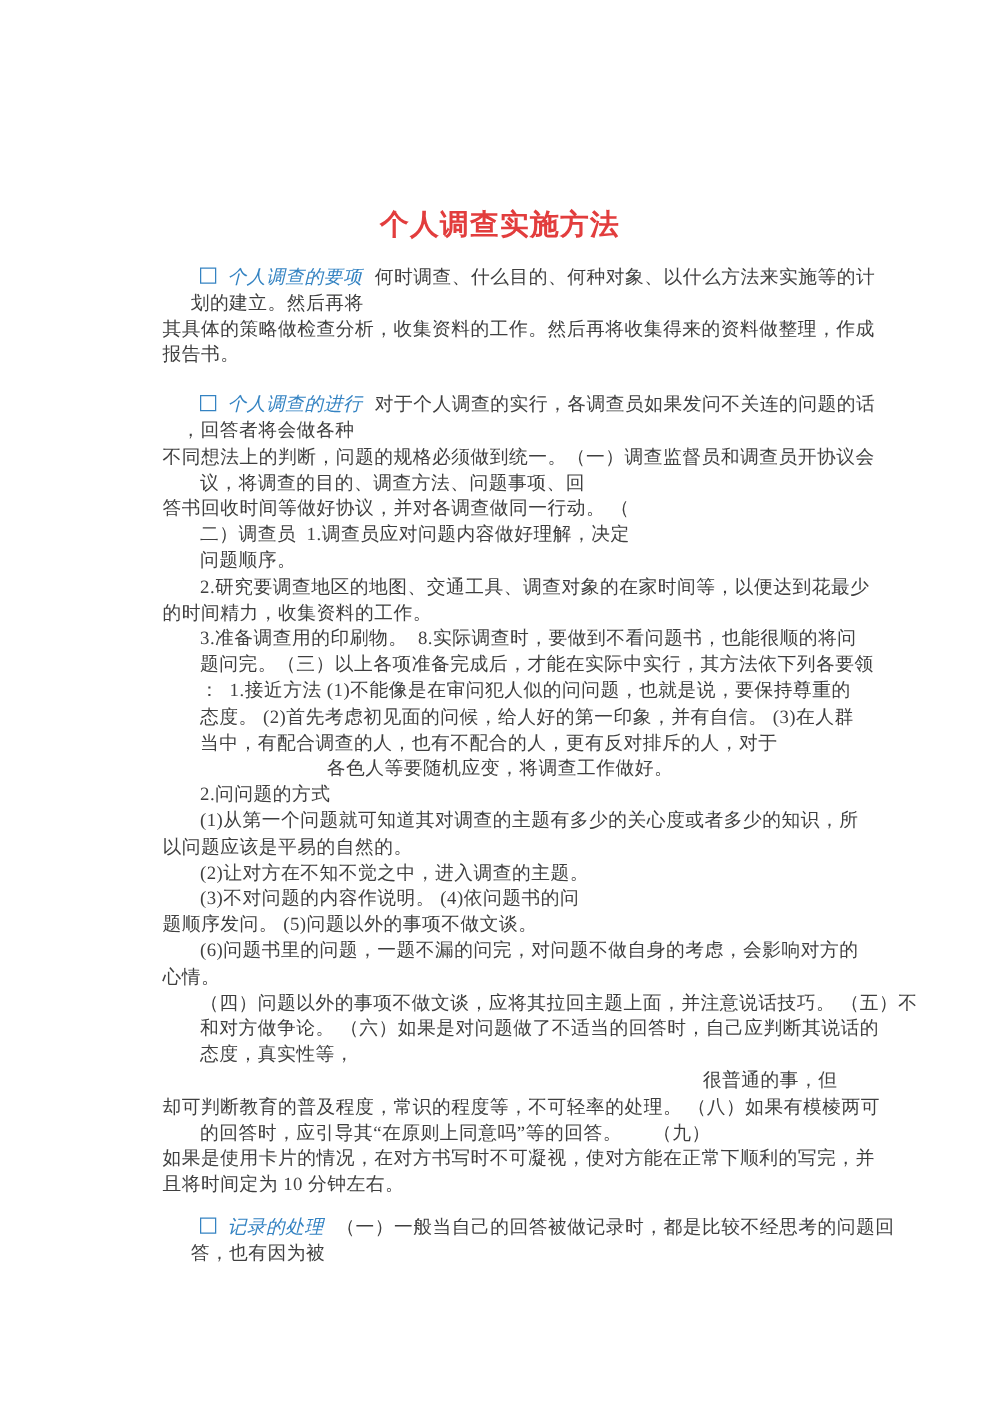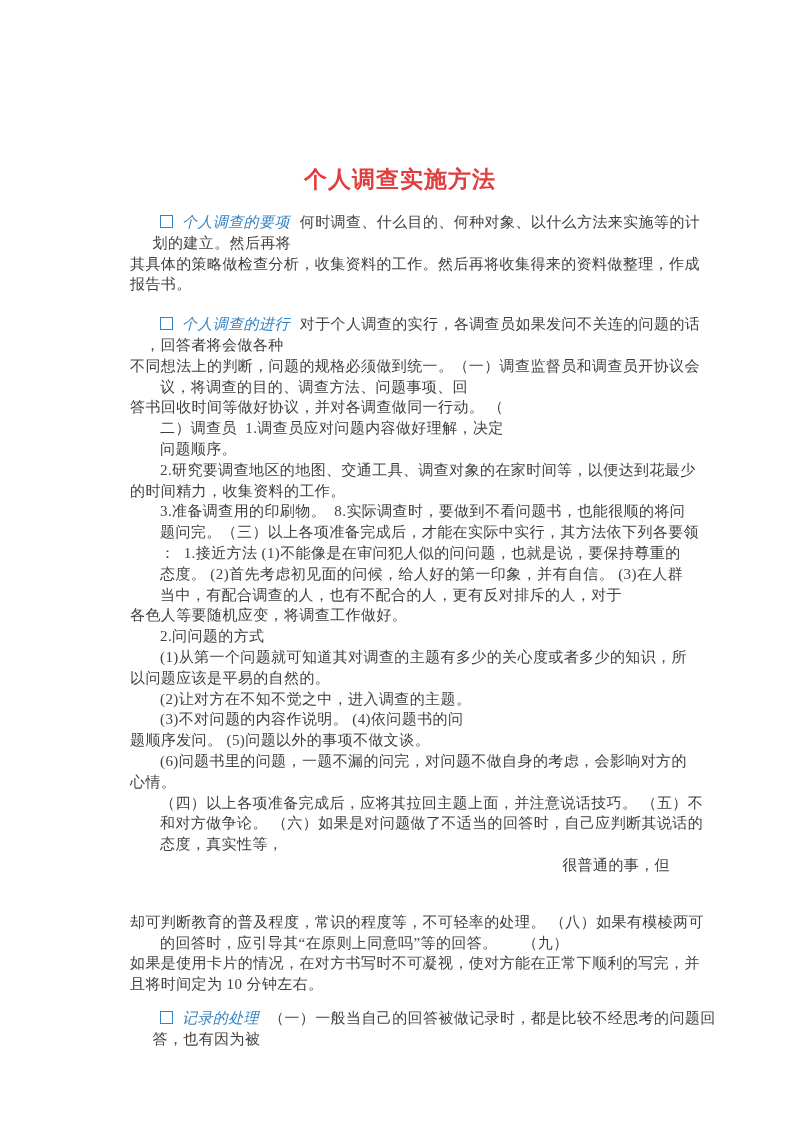--- a/index.html
+++ b/index.html
@@ -73,34 +73,34 @@
         <div class="line" style="padding-left: 0px;"><span>答书回收时间等做好协议，并对各调查做同一行动。 （</span></div>
         <div class="line" style="padding-left: 30px;"><span>二）调查员  1.调查员应对问题内容做好理解，决定</span></div>
         <div class="line" style="padding-left: 30px;"><span>问题顺序。</span></div>
         <div class="line" style="padding-left: 30px;"><span>2.研究要调查地区的地图、交通工具、调查对象的在家时间等，以便达到花最少</span></div>
         <div class="line" style="padding-left: 0px;"><span>的时间精力，收集资料的工作。</span></div>
         <div class="line" style="padding-left: 30px;"><span>3.准备调查用的印刷物。  8.实际调查时，要做到不看问题书，也能很顺的将问</span></div>
         <div class="line" style="padding-left: 30px;"><span>题问完。（三）以上各项准备完成后，才能在实际中实行，其方法依下列各要领</span></div>
         <div class="line" style="padding-left: 30px;"><span>：  1.接近方法 (1)不能像是在审问犯人似的问问题，也就是说，要保持尊重的</span></div>
         <div class="line" style="padding-left: 30px;"><span>态度。 (2)首先考虑初见面的问候，给人好的第一印象，并有自信。 (3)在人群</span></div>
         <div class="line" style="padding-left: 30px;"><span>当中，有配合调查的人，也有不配合的人，更有反对排斥的人，对于</span></div>
-        <div class="line" style="padding-left: 0px;"><span>各色人等要随机应变，将调查工作做好。</span></div>
+        <div class="line" style="padding-left: 0px; text-align: center;"><span>各色人等要随机应变，将调查工作做好。</span></div>
         <div class="line" style="padding-left: 30px;"><span>2.问问题的方式</span></div>
         <div class="line" style="padding-left: 30px;"><span>(1)从第一个问题就可知道其对调查的主题有多少的关心度或者多少的知识，所</span></div>
         <div class="line" style="padding-left: 0px;"><span>以问题应该是平易的自然的。</span></div>
         <div class="line" style="padding-left: 30px;"><span>(2)让对方在不知不觉之中，进入调查的主题。</span></div>
         <div class="line" style="padding-left: 30px;"><span>(3)不对问题的内容作说明。 (4)依问题书的问</span></div>
         <div class="line" style="padding-left: 0px;"><span>题顺序发问。 (5)问题以外的事项不做文谈。</span></div>
         <div class="line" style="padding-left: 30px;"><span>(6)问题书里的问题，一题不漏的问完，对问题不做自身的考虑，会影响对方的</span></div>
         <div class="line" style="padding-left: 0px;"><span>心情。</span></div>
-        <div class="line" style="padding-left: 30px;"><span>（四）以上各项准备完成后，应将其拉回主题上面，并注意说话技巧。 （五）不</span></div>
+        <div class="line" style="padding-left: 30px;"><span>（四）问题以外的事项不做文谈，应将其拉回主题上面，并注意说话技巧。 （五）不</span></div>
         <div class="line" style="padding-left: 30px;"><span>和对方做争论。 （六）如果是对问题做了不适当的回答时，自己应判断其说话的</span></div>
         <div class="line" style="padding-left: 30px;"><span>态度，真实性等，</span></div>
         <div class="line" style="padding-left: 30px; text-align: right;"><span>很普通的事，但</span></div>
-        <div class="line" style="padding-left: 0px; margin-top: 36px;"><span>却可判断教育的普及程度，常识的程度等，不可轻率的处理。 （八）如果有模棱两可</span></div>
+        <div class="line" style="padding-left: 0px;"><span>却可判断教育的普及程度，常识的程度等，不可轻率的处理。 （八）如果有模棱两可</span></div>
         <div class="line" style="padding-left: 30px;"><span>的回答时，应引导其“在原则上同意吗”等的回答。      （九）</span></div>
         <div class="line" style="padding-left: 0px;"><span>如果是使用卡片的情况，在对方书写时不可凝视，使对方能在正常下顺利的写完，并</span></div>
         <div class="line" style="padding-left: 0px;"><span>且将时间定为 10 分钟左右。</span></div>
       </div>
       <div class="para">
         <div class="line" style="padding-left: 30px;"><span class="checkbox-glyph"></span><span class="sec-header">记录的处理</span><span>（一）一般当自己的回答被做记录时，都是比较不经思考的问题回</span></div>
         <div class="line" style="padding-left: 22.5px;"><span>答，也有因为被</span></div>
       </div>
     </div>
 </div>

